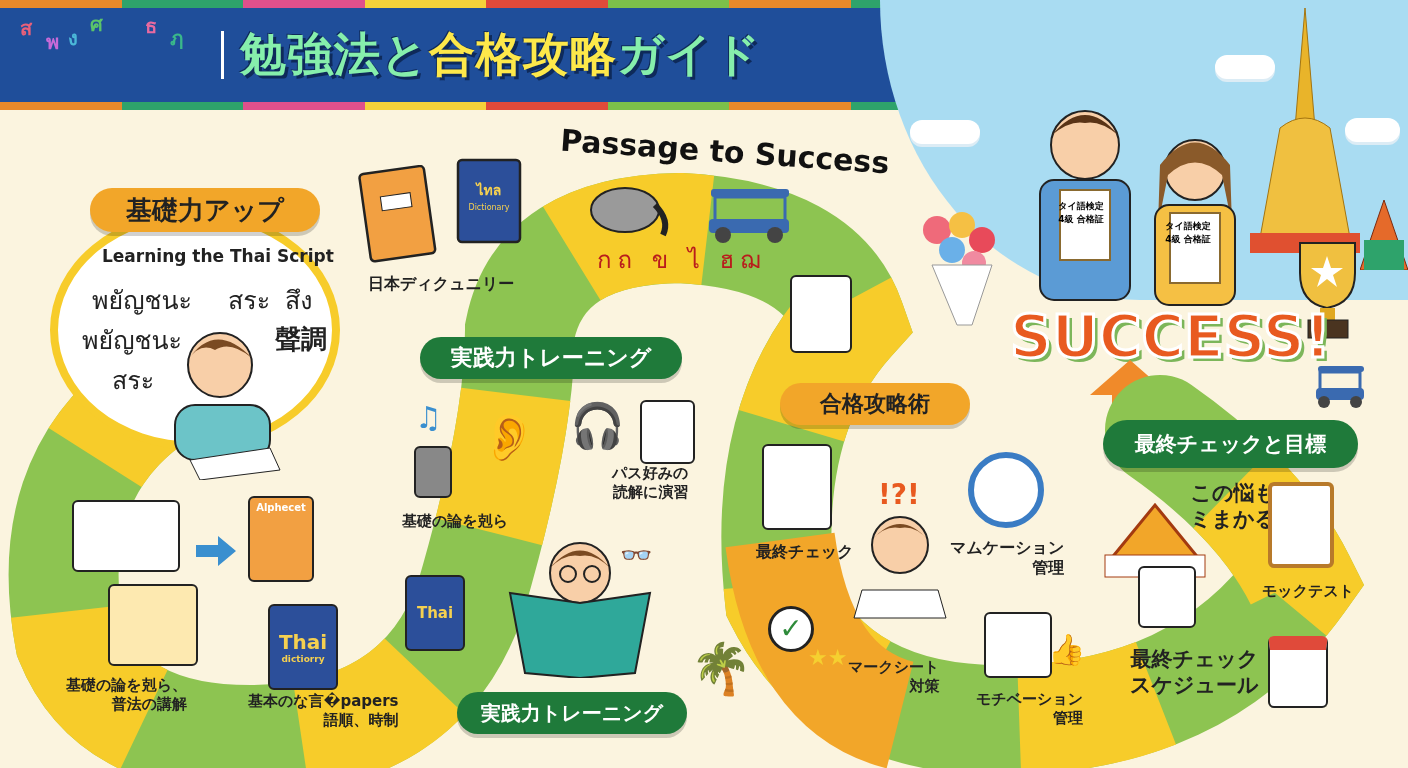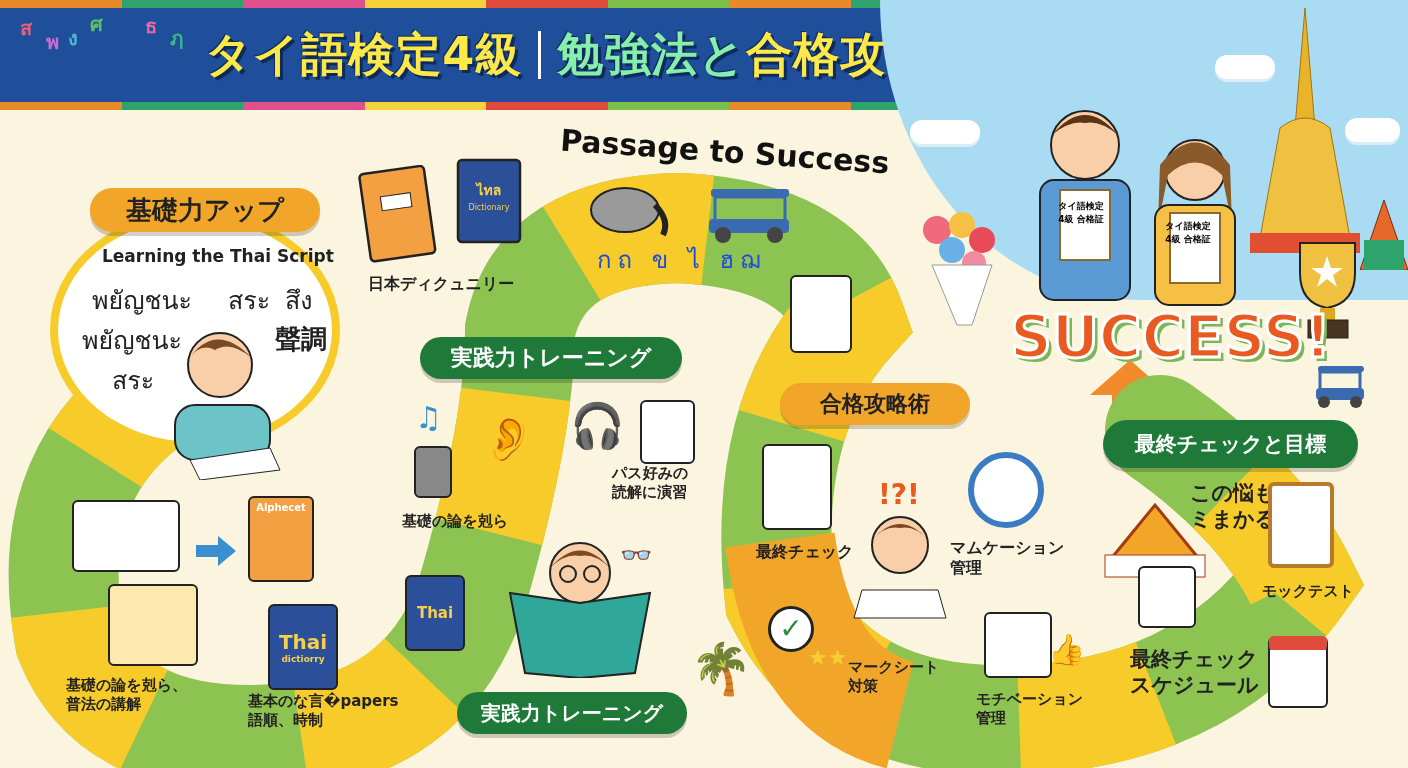--- a/index.html
+++ b/index.html
@@ -17,21 +17,21 @@
 .t-yellow{color:#fde84a}
 .t-white{color:#86efac}
 .divider{width:3px;height:48px;background:#fff;margin:0 16px}
 
 .sky{left:880px;top:0;width:528px;height:300px;background:#a9dcf2;border-bottom-left-radius:260px 300px}
 .cloud{background:#fff;border-radius:30px;height:24px;box-shadow:0 3px 0 #dcecf5}
 
 .pill{border-radius:30px;font-weight:bold;display:flex;align-items:center;justify-content:center;box-shadow:0 4px 0 rgba(0,0,0,.18)}
 .pill-o{background:#f2a629;color:#222}
 .pill-g{background:#1f7a3a;color:#fff}
-.lbl{font-weight:bold;color:#222;text-align:left;line-height:1.25}
+.lbl{font-weight:bold;color:#222;text-align:right;line-height:1.25}
 .icon-box{border:2.5px solid #222;border-radius:6px;display:flex;align-items:center;justify-content:center;font-weight:bold}
 .success{font-size:58px;font-weight:bold;color:#e85a20;-webkit-text-stroke:3px #fff;text-shadow:0 0 0 #6aa84f,4px 4px 0 #7cb65a}
 </style>
 </head>
 <body>
 
 <div class="abs banner">
   <div class="stripes" id="stripes-top">
       <span style="background: rgb(232, 137, 42);"></span>
       <span style="background: rgb(46, 163, 107);"></span>
@@ -47,21 +47,20 @@
   <div class="banner-inner">
     <div class="logo">
       <span class="logo-mini" style="left:20px;top:4px;color:#e8607a">ส</span>
       <span class="logo-mini" style="left:46px;top:18px;color:#c86ad8">พ</span>
       <span class="logo-mini" style="left:68px;top:14px;color:#4bb8d8">ง</span>
       <span class="logo-mini" style="left:90px;top:0;color:#5bc46a">ศ</span>
       <span class="logo-mini" style="left:145px;top:2px;color:#e86aa0">ธ</span>
       <span class="logo-mini" style="left:170px;top:14px;color:#3ab88a">ฦ</span>
     </div>
     <div class="title">
-      <span class="t-yellow">タイ語検定4級</span>
       <span class="divider"></span>
       <span class="t-white">勉強法と</span>
       <span class="t-yellow">合格攻略</span>
       <span class="t-white">ガイド</span>
     </div>
   </div>
   <div class="stripes" style="position:absolute;bottom:0;left:0" id="stripes-bot">
       <span style="background: rgb(232, 137, 42);"></span>
       <span style="background: rgb(46, 163, 107);"></span>
       <span style="background: rgb(224, 80, 140);"></span>
@@ -164,21 +163,21 @@
   <ellipse cx="40" cy="30" rx="34" ry="22" fill="#9a9a9a" stroke="#222" stroke-width="2"></ellipse>
     <path d="M70 25 Q85 40 78 55" stroke="#222" stroke-width="6" fill="none"></path>
 </svg>
 <svg class="abs" style="left:705px;top:185px" width="90" height="60">
   <rect x="6" y="4" width="78" height="8" rx="3" fill="#3a6ab0"></rect>
     <rect x="10" y="12" width="70" height="30" fill="none" stroke="#3a6ab0" stroke-width="3"></rect>
   <rect x="4" y="34" width="80" height="14" rx="4" fill="#3a6ab0"></rect>
     <circle cx="18" cy="50" r="8" fill="#444"></circle>
     <circle cx="70" cy="50" r="8" fill="#444"></circle>
 </svg>
-<div class="abs" style="left:597px;top:240px;font-size:24px;color:#1d4ed8;letter-spacing:6px">กถ ข ไ ฮฌ</div>
+<div class="abs" style="left:597px;top:240px;font-size:24px;color:#b91c1c;letter-spacing:6px">กถ ข ไ ฮฌ</div>
 <div class="abs icon-box" style="left:790px;top:275px;width:62px;height:78px;background:#fff"></div>
 
 <div class="abs icon-box" style="left:72px;top:500px;width:108px;height:72px;background:#fff"></div>
 <svg class="abs" style="left:196px;top:536px" width="40" height="30">
     <polygon points="0,9 22,9 22,0 40,15 22,30 22,21 0,21" fill="#3a8fcf"></polygon>
   </svg>
 <div class="abs icon-box" style="left:248px;top:496px;width:66px;height:86px;background:#f2a042;font-size:10px;color:#fff;align-items:flex-start;padding-top:4px">Alphecet</div>
 <div class="abs icon-box" style="left:108px;top:584px;width:90px;height:82px;background:#fde9b0"></div>
 <div class="abs lbl" style="left:66px;top:676px;font-size:15px;white-space:pre-line">基礎の論を剋ら、
 普法の講解</div>

